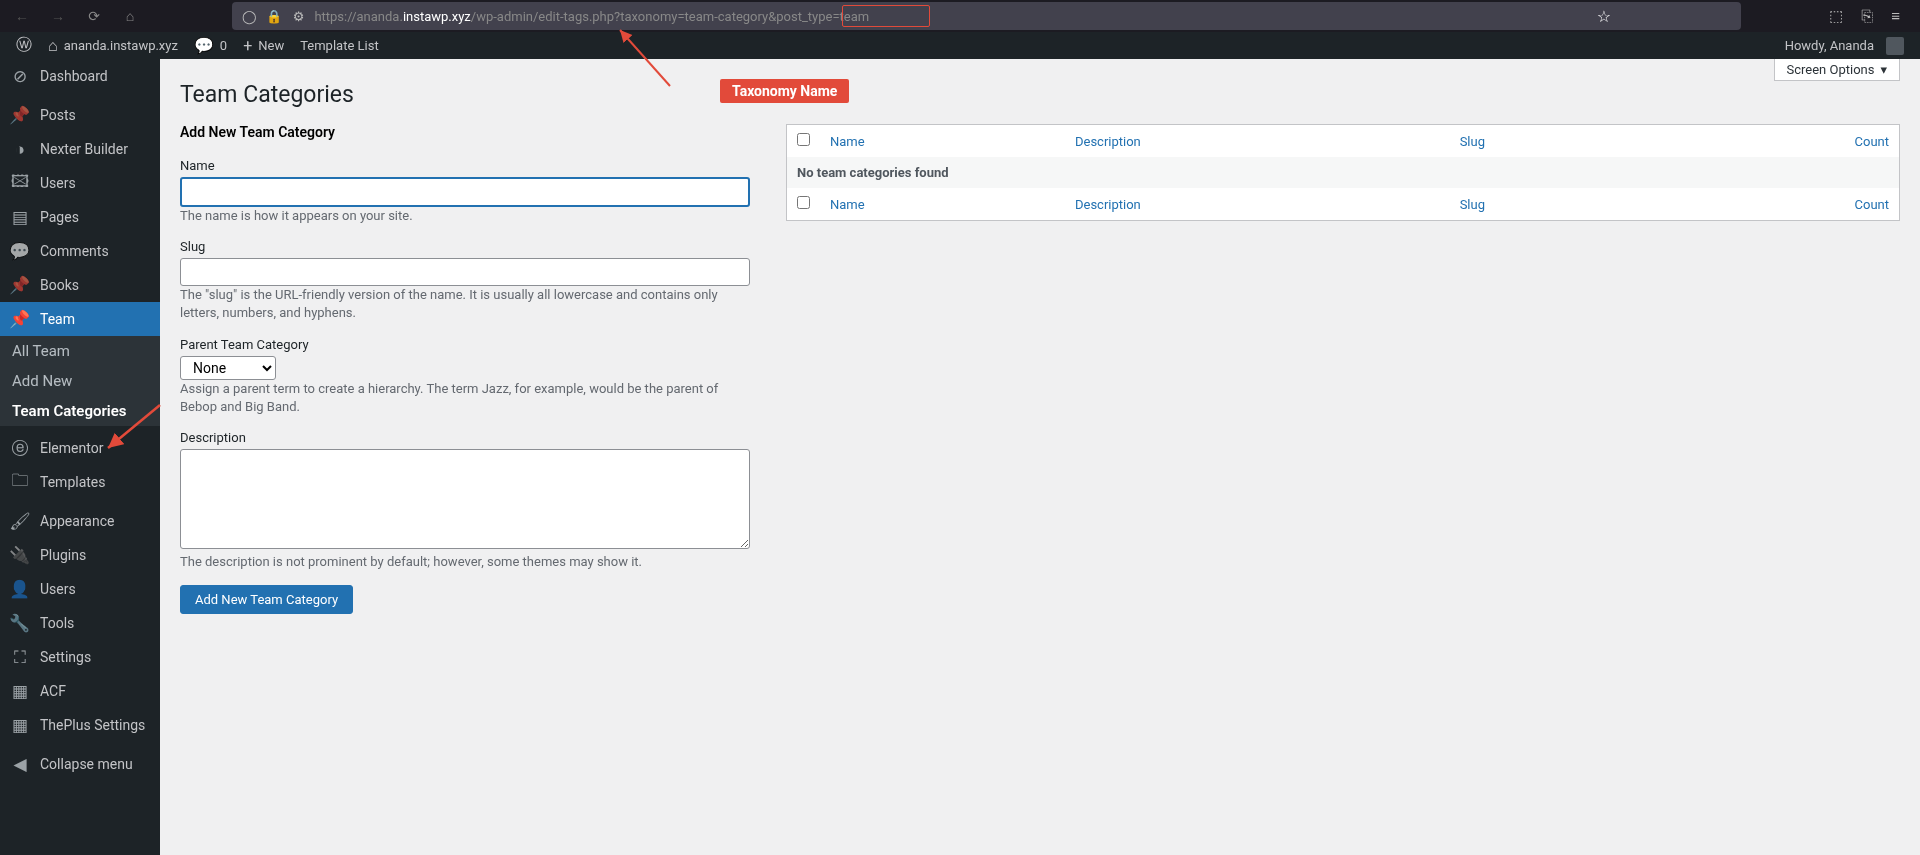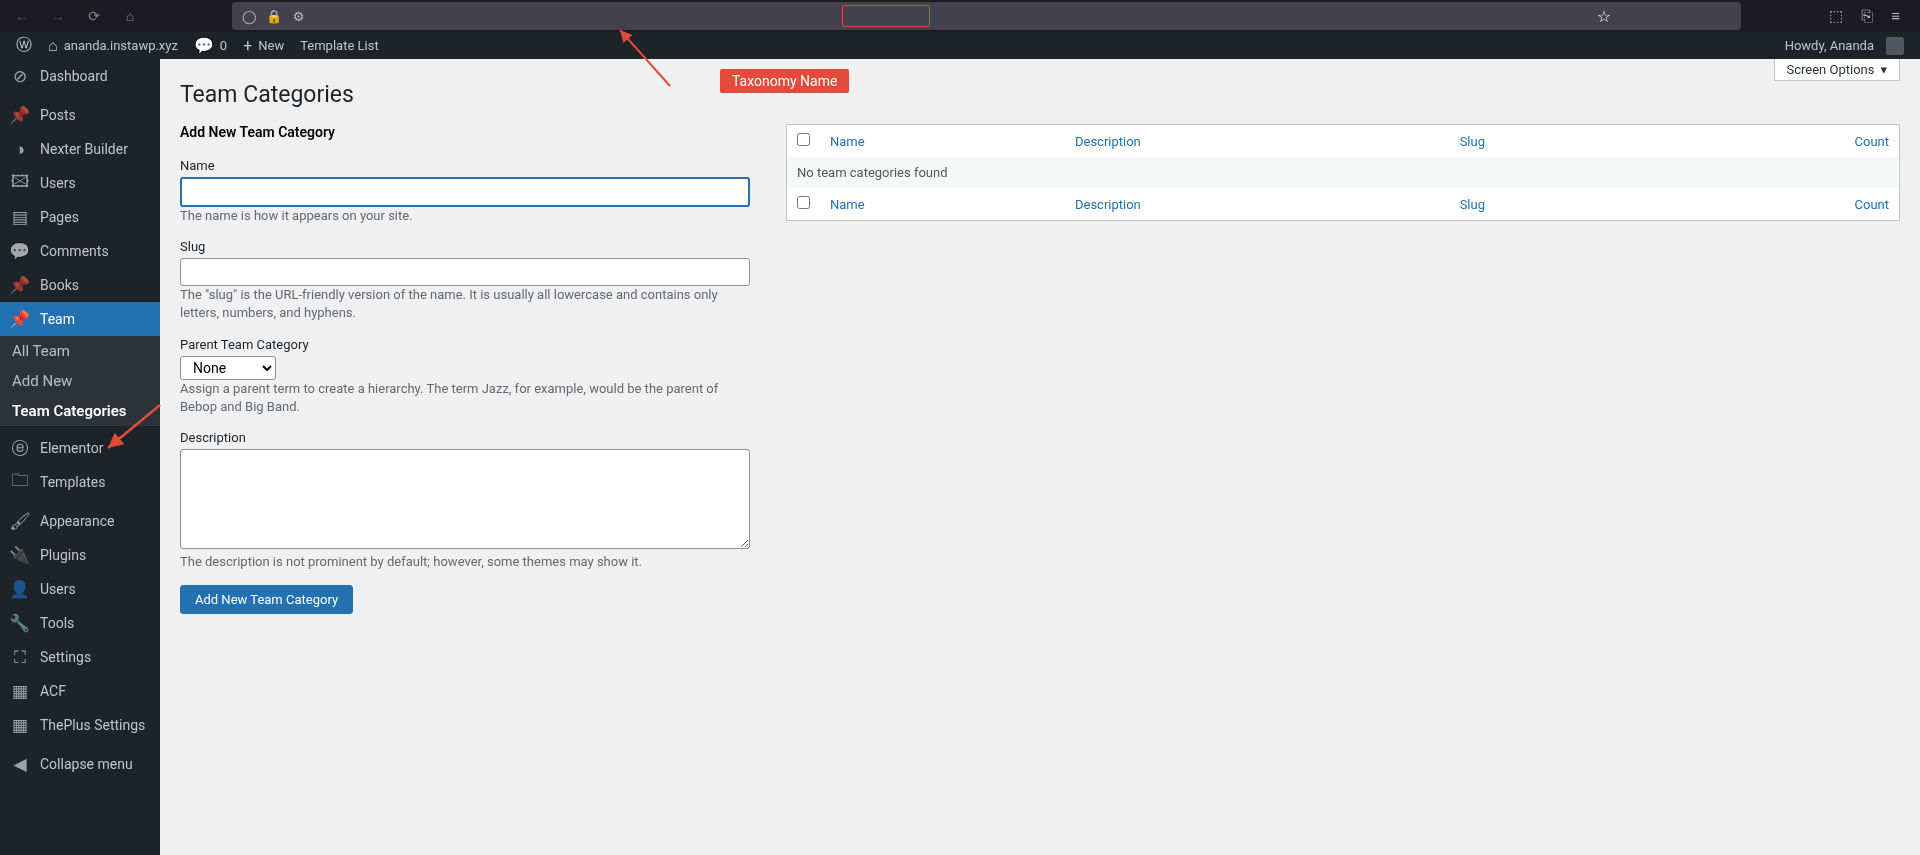--- a/index.html
+++ b/index.html
@@ -50,21 +50,21 @@
 .field label { display: block; font-size: 13px; color: #1d2327; margin-bottom: 4px; }
 .field input[type=text], .field textarea, .field select { width: 100%; background: #fff; border: 1px solid #8c8f94; border-radius: 3px; padding: 5px 8px; font-size: 14px; }
 .field input#name-input { border: 2px solid #2271b1; }
 .field select { width: auto; padding: 2px 32px 2px 8px; }
 .field textarea { height: 100px; resize: both; }
 .field .help { font-size: 13px; color: #646970; margin-top: 0; line-height: 1.4; }
 .submit-btn { background: #2271b1; color: #fff; border: 1px solid #2271b1; border-radius: 3px; padding: 6px 14px; font-size: 13px; cursor: pointer; }
 
 .table-right { flex: 1; }
 .wp-table { width: 100%; border-collapse: collapse; background: #fff; border: 1px solid #c3c4c7; font-size: 13px; }
-.wp-table th, .wp-table td { text-align: left; padding: 8px 10px; }
+.wp-table th, .wp-table td { text-align: left; padding: 8px 10px; font-weight: bold; }
 .wp-table thead th, .wp-table tfoot th { background: #fff; font-weight: 400; }
 .wp-table thead th a, .wp-table tfoot th a { color: #2271b1; }
 .wp-table .check-col { width: 30px; }
 .wp-table tbody tr.none td { background: #f6f7f7; color: #50575e; }
 
 
 .annotation-tag { position: absolute; background: #e24a3a; color: #fff; padding: 4px 12px; font-size: 14px; border-radius: 2px; }
 .arrow-svg { position: absolute; pointer-events: none; }
 </style>
 </head>
@@ -72,20 +72,23 @@
 
 <div class="browser-bar">
   <div class="nav-btn disabled">←</div>
   <div class="nav-btn disabled">→</div>
   <div class="nav-btn">⟳</div>
   <div class="nav-btn">⌂</div>
   <div class="url-bar">
     <span class="url-icon">◯</span>
     <span class="url-icon">🔒</span>
     <span class="url-icon">⚙</span>
+    <span class="url-text">
+      <span>https://ananda.</span><span class="white">instawp.xyz</span><span>/wp-admin/edit-tags.php?taxonomy=</span><span>team-category</span><span>&amp;post_type=team</span>
+    </span>
     <div class="url-highlight" style="left:610px; width:88px;"></div>
     <span class="star-icon" style="margin-left:auto">☆</span>
   </div>
   <div class="browser-right">
     <span>⬚</span>
     <span>⎘</span>
     <span>≡</span>
   </div>
 </div>
 
@@ -262,21 +265,21 @@
               <th><a>Name</a></th>
               <th><a>Description</a></th>
               <th><a>Slug</a></th>
               <th style="text-align:right"><a>Count</a></th>
             </tr>
           </tfoot>
         </table>
       </div>
     </div>
 
-    <div class="annotation-tag" style="left:560px; top:10px;">Taxonomy Name</div>
+    <div class="annotation-tag" style="left:560px; top:20px;font-weight:bold;">Taxonomy Name</div>
   </div>
 </div>
 
 <svg class="arrow-svg" style="left:610px; top:24px; width:80px; height:70px;">
   <defs>
       <marker id="ah1" markerWidth="8" markerHeight="8" refX="6" refY="3" orient="auto">
         <path d="M0,0 L6,3 L0,6 Z" fill="#e24a3a"></path>
       </marker>
     </defs>
   <line x1="60" y1="62" x2="10" y2="6" stroke="#e24a3a" stroke-width="2" marker-end="url(#ah1)"></line>

